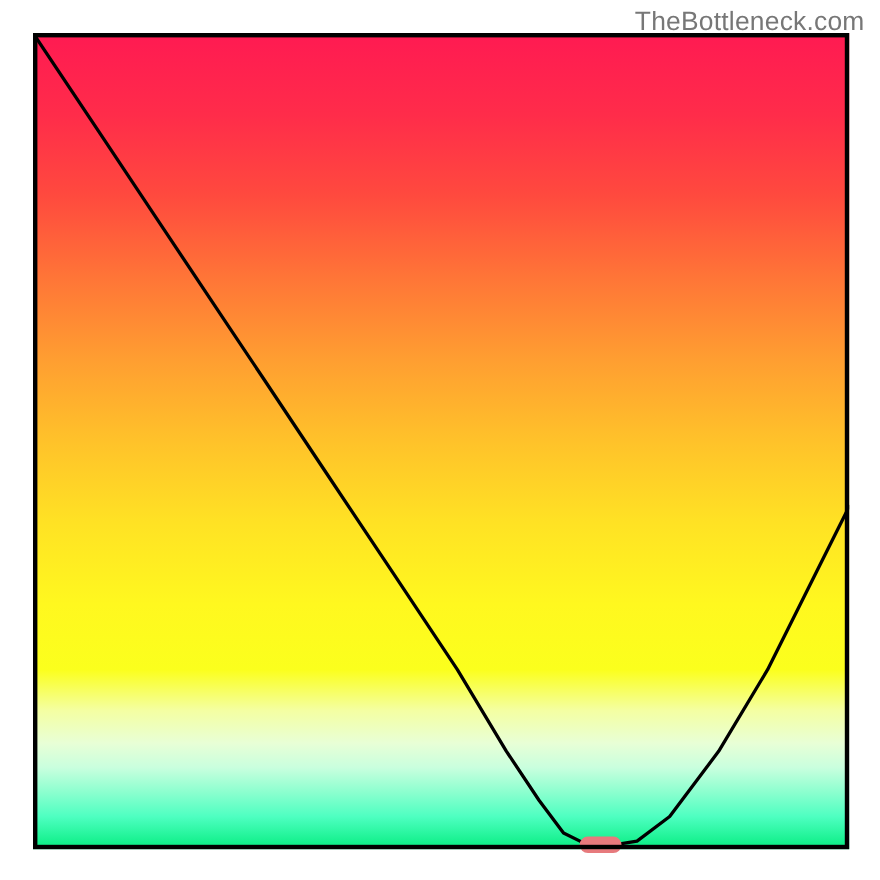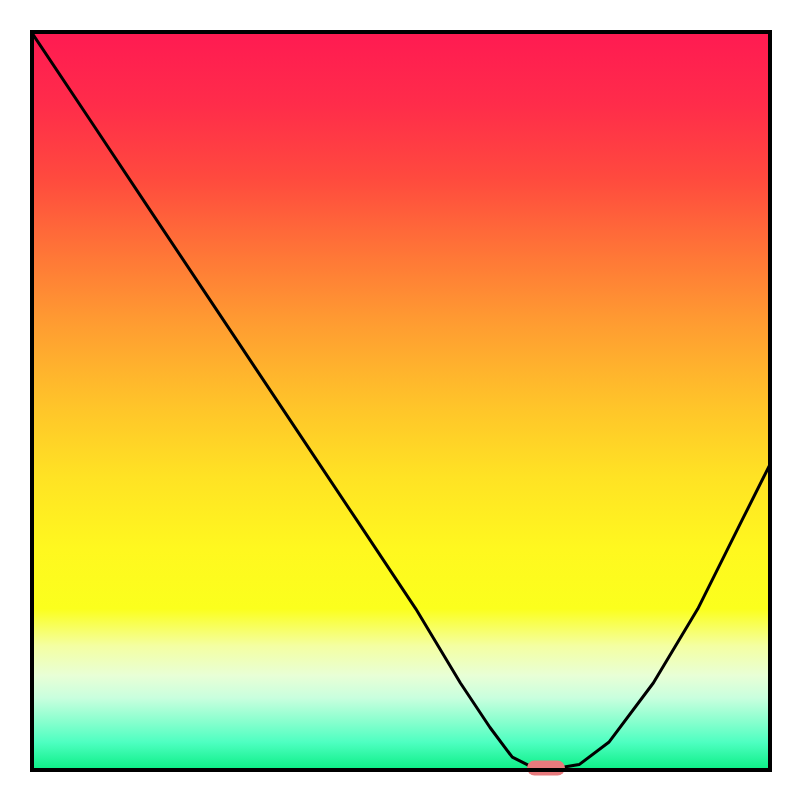--- a/index.html
+++ b/index.html
@@ -79,20 +79,21 @@
     background: #e77a7d;
     border-radius: 8px;
     z-index: 3;
     transform: translate(-50%, -50%);
   }
 </style>
 </head>
 <body>
 <div class="wrap">
 
+  <div class="watermark">TheBottleneck.com</div>
 
   <div class="plot-area"></div>
 
   <svg class="curve" viewBox="0 0 742 742" preserveAspectRatio="none">
     <path id="curve-path" fill="none" stroke="#000000" stroke-width="3" stroke-linejoin="round" stroke-linecap="round" d="M0.0 0.0 L59.4 89.0 L118.7 178.1 L178.1 267.1 L207.8 311.6 L267.1 400.7 L326.5 489.7 L385.8 578.8 L430.4 653.0 L460.0 697.5 L482.3 727.2 L504.6 738.3 L526.8 738.3 L549.1 734.6 L578.8 712.3 L623.3 653.0 L667.8 578.8 L712.3 489.7 L742.0 430.4"></path>
   </svg>
 
   <div class="marker" id="optimal-marker" style="left: 545.69px; top: 768.29px;"></div>
 
   <div class="plot-border"></div>

